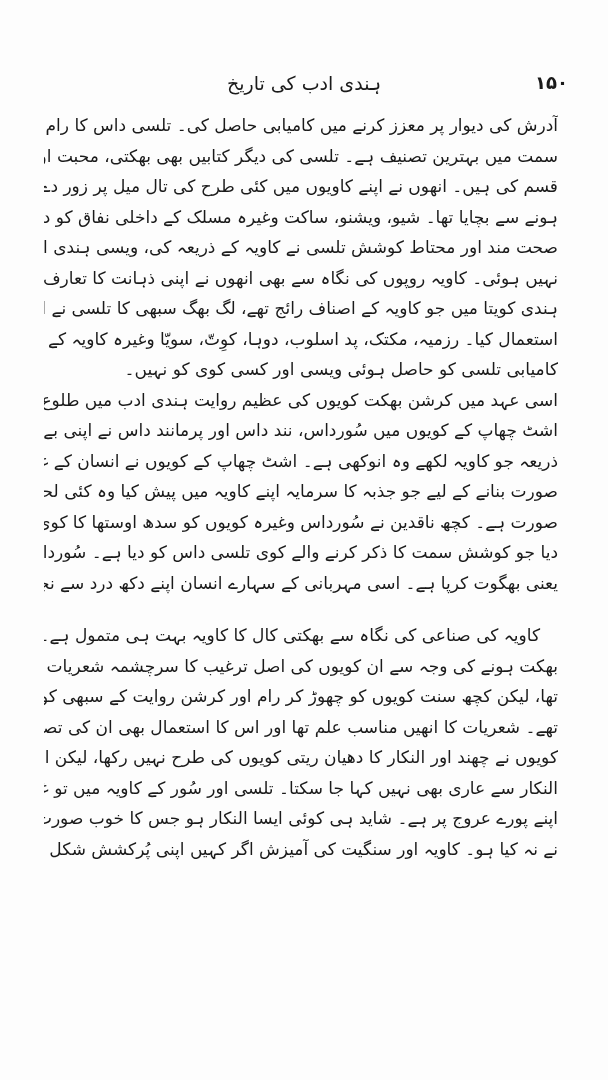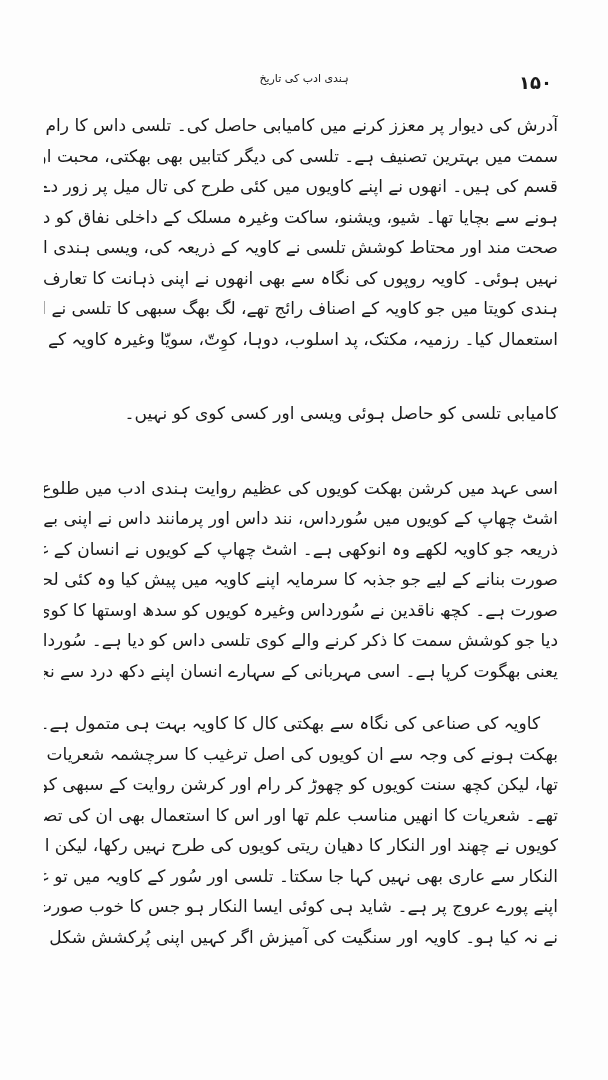--- a/index.html
+++ b/index.html
@@ -24,32 +24,32 @@
   }
   .header {
     position: absolute;
     top: 72px;
     left: 40px;
     right: 40px;
     height: 26px;
   }
   .page-number {
     position: absolute;
-    right: 16px;
+    right: 0;
     top: 0;
     font-size: 18px;
     font-weight: bold;
     direction: rtl;
   }
   .running-title {
     position: absolute;
     left: 0;
     right: 0;
     text-align: center;
-    font-size: 11px;
+    font-size: 19px;
     direction: rtl;
   }
   .body-text {
     position: absolute;
     top: 110px;
     left: 44px;
     right: 50px;
     direction: rtl;
     text-align: justify;
     text-align-last: right;
@@ -58,21 +58,20 @@
     height: 30.5px;
     line-height: 30.5px;
     font-size: 17px;
     white-space: nowrap;
     overflow: hidden;
     text-align: justify;
     text-align-last: justify;
   }
   .line.last {
     text-align-last: right;
-    margin-top: 44px;
   }
   .line.indent {
     padding-right: 18px;
   }
   .gap {
     height: 22px;
   }
 </style>
 </head>
 <body>

